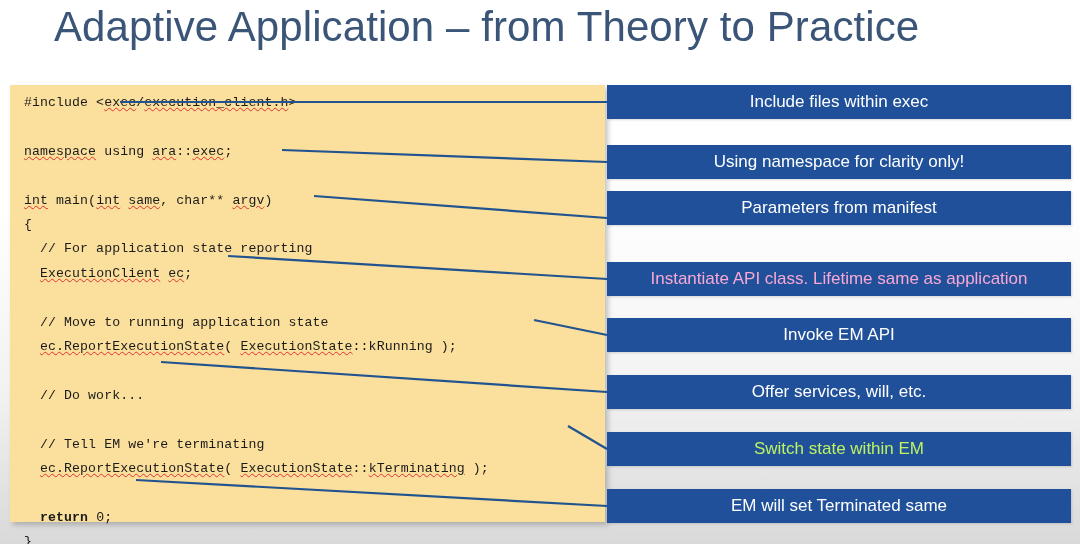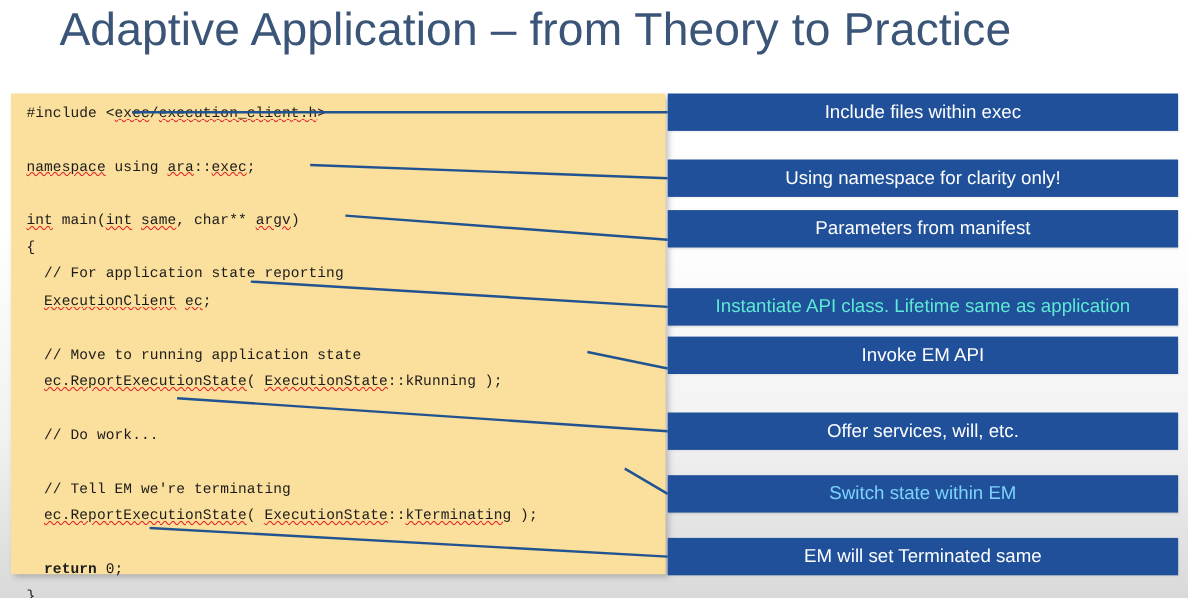--- a/index.html
+++ b/index.html
@@ -125,30 +125,30 @@
   <div id="callout-layer">
       <div class="callout" style="top: 85px; background: rgb(31, 80, 153); color: rgb(255, 255, 255);">
         <span>Include files within exec</span>
       </div>
       <div class="callout" style="top: 145px; background: rgb(31, 80, 153); color: rgb(255, 255, 255);">
         <span>Using namespace for clarity only!</span>
       </div>
       <div class="callout" style="top: 191px; background: rgb(31, 80, 153); color: rgb(255, 255, 255);">
         <span>Parameters from manifest</span>
       </div>
-      <div class="callout" style="top: 262px; background: rgb(31, 80, 153); color: #5eead4;">
+      <div class="callout" style="top: 262px; background: rgb(31, 80, 153); color: #f9a8d4;">
         <span>Instantiate API class. Lifetime same as application</span>
       </div>
-      <div class="callout" style="top: 306px; background: rgb(31, 80, 153); color: rgb(255, 255, 255);">
+      <div class="callout" style="top: 318px; background: rgb(31, 80, 153); color: rgb(255, 255, 255);">
         <span>Invoke EM API</span>
       </div>
       <div class="callout" style="top: 375px; background: rgb(31, 80, 153); color: rgb(255, 255, 255);">
         <span>Offer services, will, etc.</span>
       </div>
-      <div class="callout" style="top: 432px; background: rgb(31, 80, 153); color: #7dd3fc;">
+      <div class="callout" style="top: 432px; background: rgb(31, 80, 153); color: #bef264;">
         <span>Switch state within EM</span>
       </div>
       <div class="callout" style="top: 489px; background: rgb(31, 80, 153); color: rgb(255, 255, 255);">
         <span>EM will set Terminated same</span>
       </div>
     </div>
 
   <svg id="connectors" viewBox="0 0 1080 544" preserveAspectRatio="none">
       <line x1="120" y1="102" x2="607" y2="102"></line>
       <line x1="282" y1="150" x2="607" y2="162"></line>

